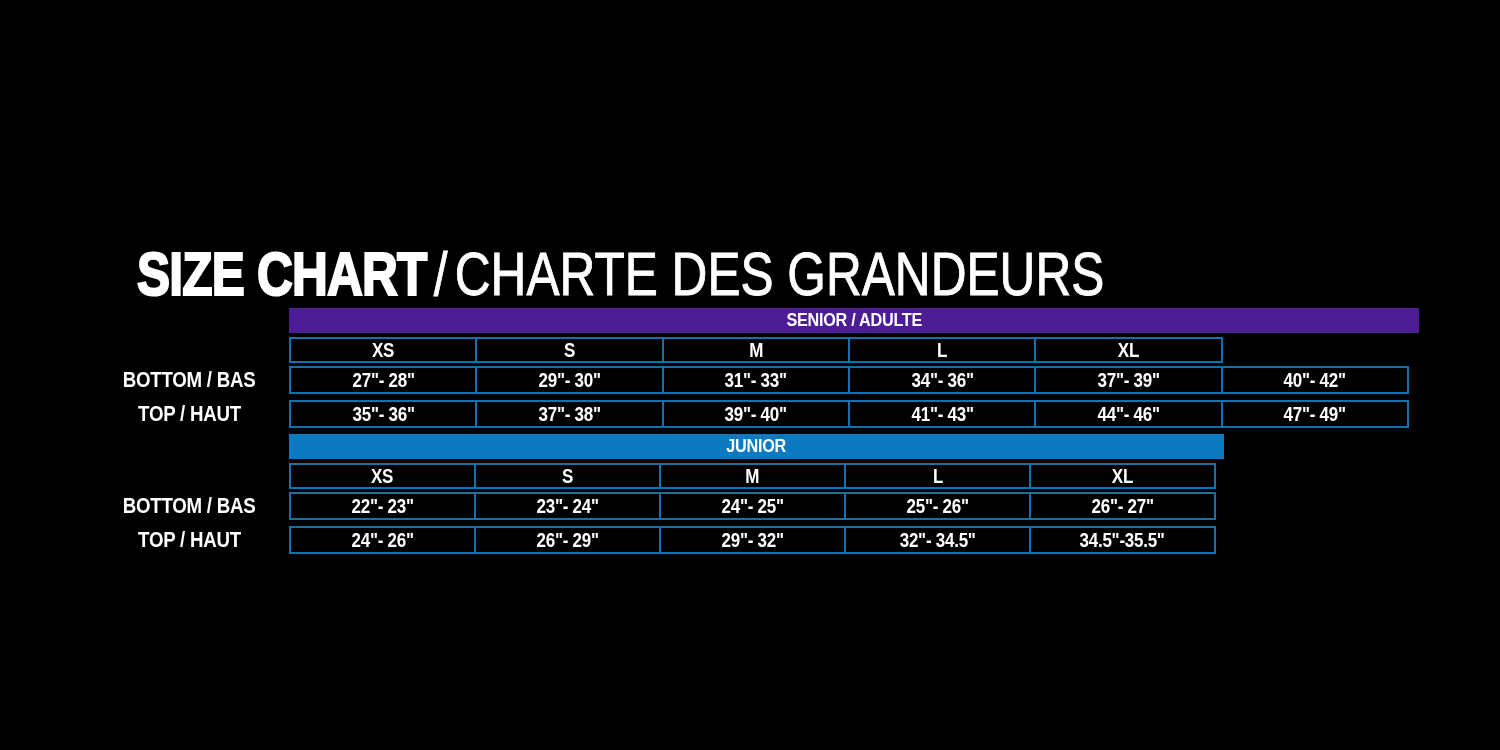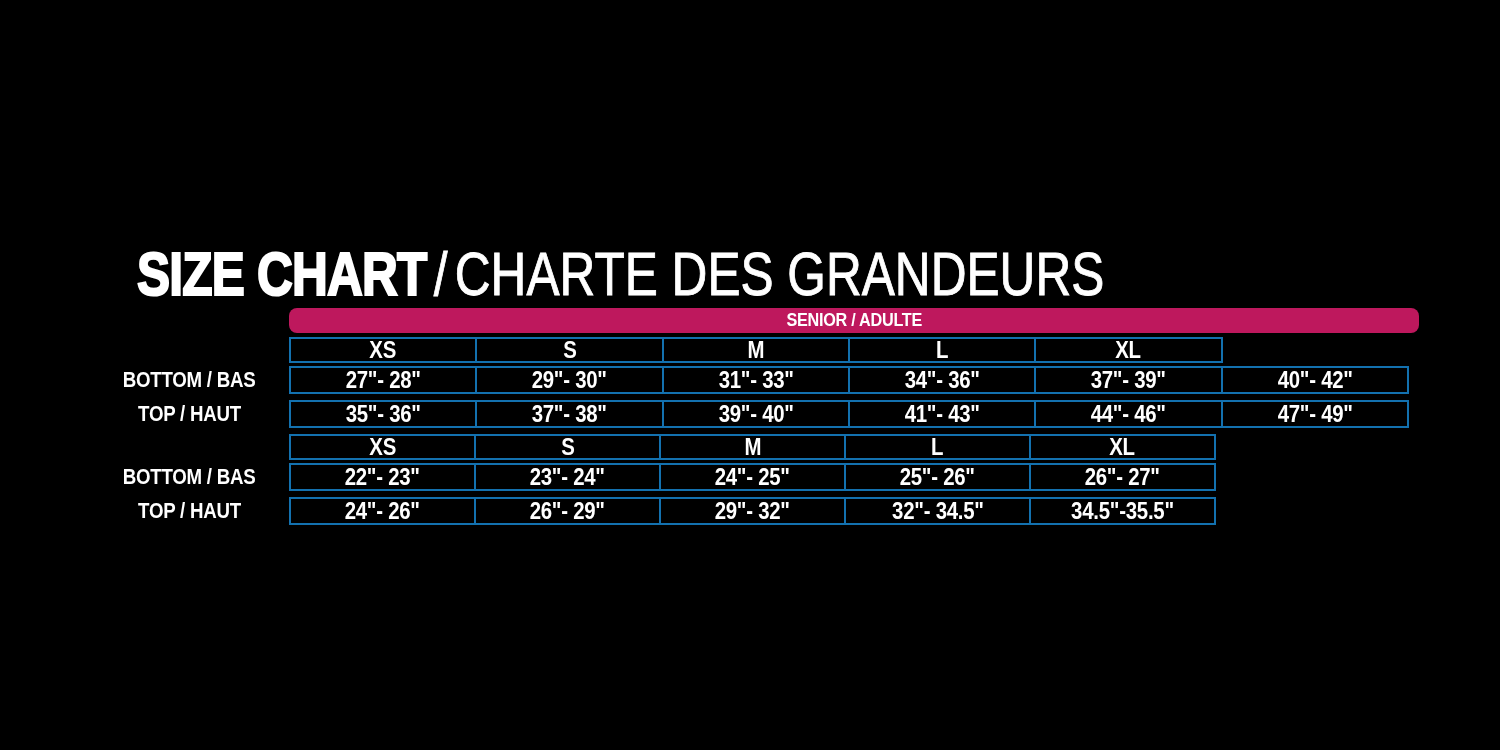--- a/index.html
+++ b/index.html
@@ -42,21 +42,21 @@
     color:#ffffff; font-weight:700; font-size:18px;
   }
   .senior .bar { width:1130px; }
   .junior .bar { width:935px; }
 
   .cells { display:flex; }
   .cell {
     box-sizing:border-box; height:28px;
     background:#000000;
     display:flex; align-items:center; justify-content:center;
-    color:#ffffff; font-weight:700; font-size:24px;
+    color:#ffffff; font-weight:700; font-size:20px;
   }
   .trow.hdr .cell { height:26px; }
   .cell + .cell { margin-left:-2px; }
   .senior .cell { flex:0 0 188.33px; }
   .junior .cell { flex:0 0 187px; }
 
   .junior { margin-top:6px; }
 
   
   .cx {
@@ -71,21 +71,21 @@
 <h1 class="title">
   <span class="t1">SIZE CHART</span><span class="sep">/</span><span class="t2">CHARTE DES GRANDEURS</span>
 </h1>
 
 <div class="chart">
 
   <div class="size-table senior">
 
     <div class="barrow">
       <div class="label-col"></div>
-      <div class="bar" style="background: #be185d; border-radius: 8px;">
+      <div class="bar" style="background: #4c1d95;">
         <span class="cx">SENIOR / ADULTE</span>
       </div>
     </div>
 
     <div class="trow hdr">
       <div class="label-col"></div>
       <div class="cells">
         <div class="cell" style="border: 2px solid rgb(19, 113, 175);">
             <span class="cx">XS</span>
           </div>
@@ -153,20 +153,26 @@
         <div class="cell" style="border: 2px solid rgb(19, 113, 175);">
             <span class="cx">47"- 49"</span>
           </div>
       </div>
     </div>
 
   </div>
 
   <div class="size-table junior">
 
+    <div class="barrow">
+      <div class="label-col"></div>
+      <div class="bar" style="background: rgb(11, 122, 193);">
+        <span class="cx">JUNIOR</span>
+      </div>
+    </div>
 
     <div class="trow hdr">
       <div class="label-col"></div>
       <div class="cells">
         <div class="cell" style="border: 2px solid rgb(19, 113, 175);">
             <span class="cx">XS</span>
           </div>
         <div class="cell" style="border: 2px solid rgb(19, 113, 175);">
             <span class="cx">S</span>
           </div>

